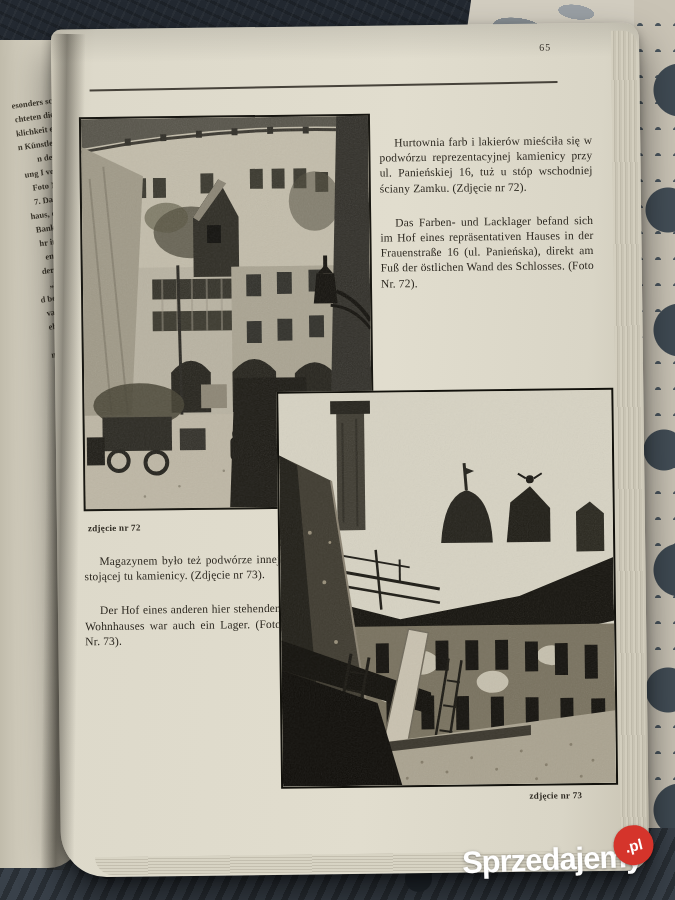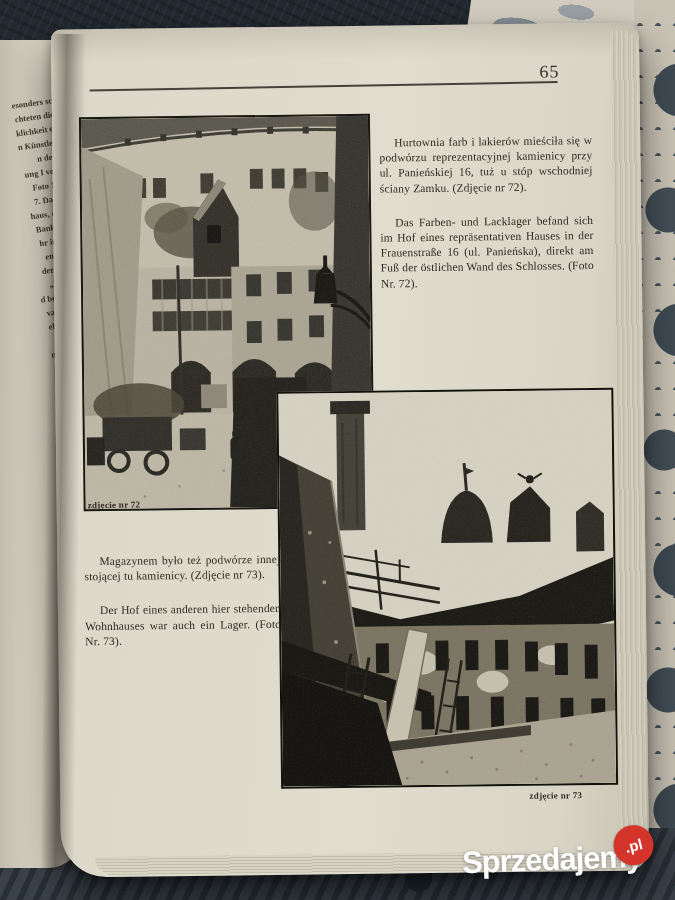--- a/index.html
+++ b/index.html
@@ -84,28 +84,28 @@
   .fore-edge{
     position:absolute;right:2px;top:8px;bottom:10px;width:26px;
     background:repeating-linear-gradient(90deg,#d3cebe 0 2px,#bcb7a7 2px 3px,#c8c3b3 3px 5px);
     border-radius:0 14px 20px 0;opacity:.9;
   }
   .bottom-edge{
     position:absolute;left:34px;right:22px;bottom:2px;height:18px;
     background:repeating-linear-gradient(180deg,#d6d2c2 0 2px,#beb9a9 2px 3px);
     border-radius:0 0 18px 30px;opacity:.85;
   }
-  .page-number{position:absolute;left:488px;top:38px;font-size:18px;color:#35312a;letter-spacing:1px;}
+  .page-number{position:absolute;left:488px;top:18px;font-size:10px;color:#35312a;letter-spacing:1px;}
   .rule{position:absolute;left:38px;top:59px;width:468px;height:2px;background:#46423a;transform:rotate(-0.35deg);}
   .photo{box-sizing:border-box;position:absolute;overflow:hidden;}
   .photo svg{display:block;width:100%;height:100%;}
   .photo-72{left:27px;top:88px;width:291px;height:394px;border:2px solid #181712;background:#b9b3a2;}
   .photo-73{left:221px;top:365px;width:337px;height:397px;border:2px solid #12110c;background:#d7d3c3;}
   .caption{position:absolute;font-size:9px;font-weight:bold;color:#2e2a22;letter-spacing:.3px;}
-  .caption-72{left:31px;top:471px;}
+  .caption-72{left:31px;top:494px;}
   .caption-73{left:221px;top:767px;width:337px;text-align:right;padding-right:36px;box-sizing:border-box;}
   .col{position:absolute;color:#2c2820;}
   .col p{margin:0 0 19px 0;font-size:11.5px;line-height:15.2px;text-align:justify;text-indent:15px;letter-spacing:.15px;}
   .col-right{left:327px;top:110px;width:213px;}
   .col-left{left:27px;top:525px;width:196px;}
   
   .watermark{position:absolute;left:462px;top:842px;z-index:9;transform:rotate(-2deg);}
   .wm-text{
     font-family:"Liberation Sans","DejaVu Sans",sans-serif;font-weight:bold;
     font-size:31px;color:#ffffff;letter-spacing:-1px;

